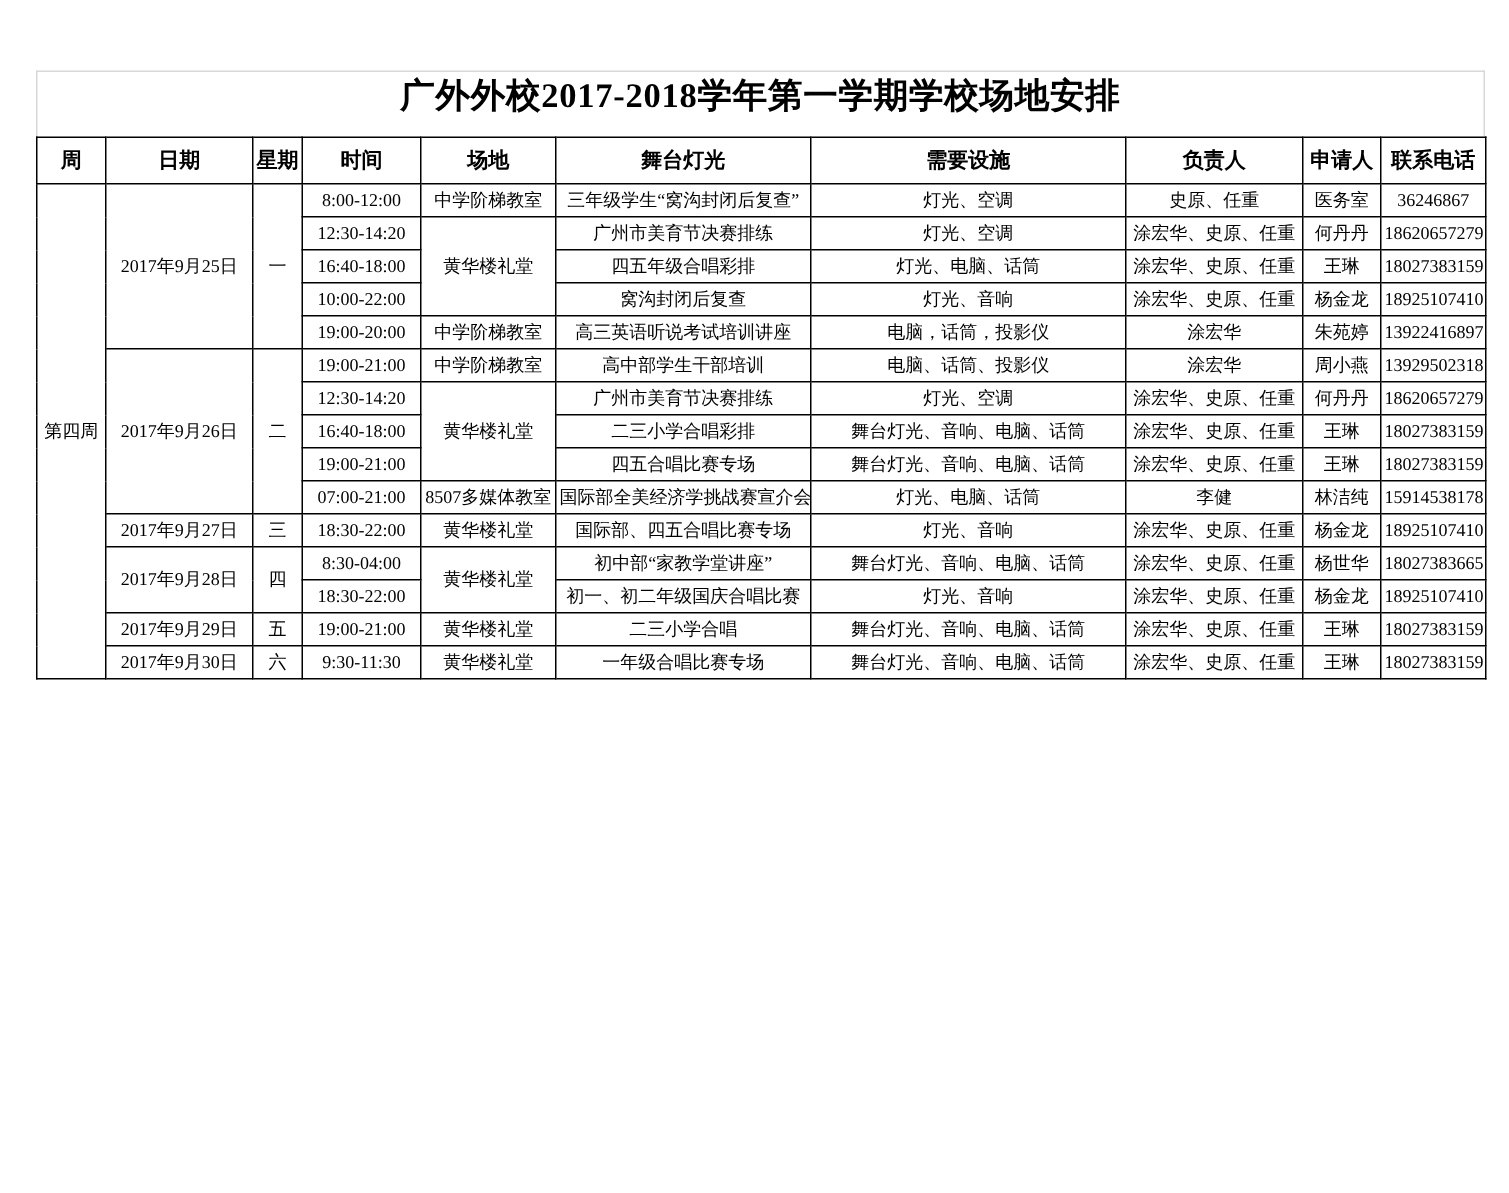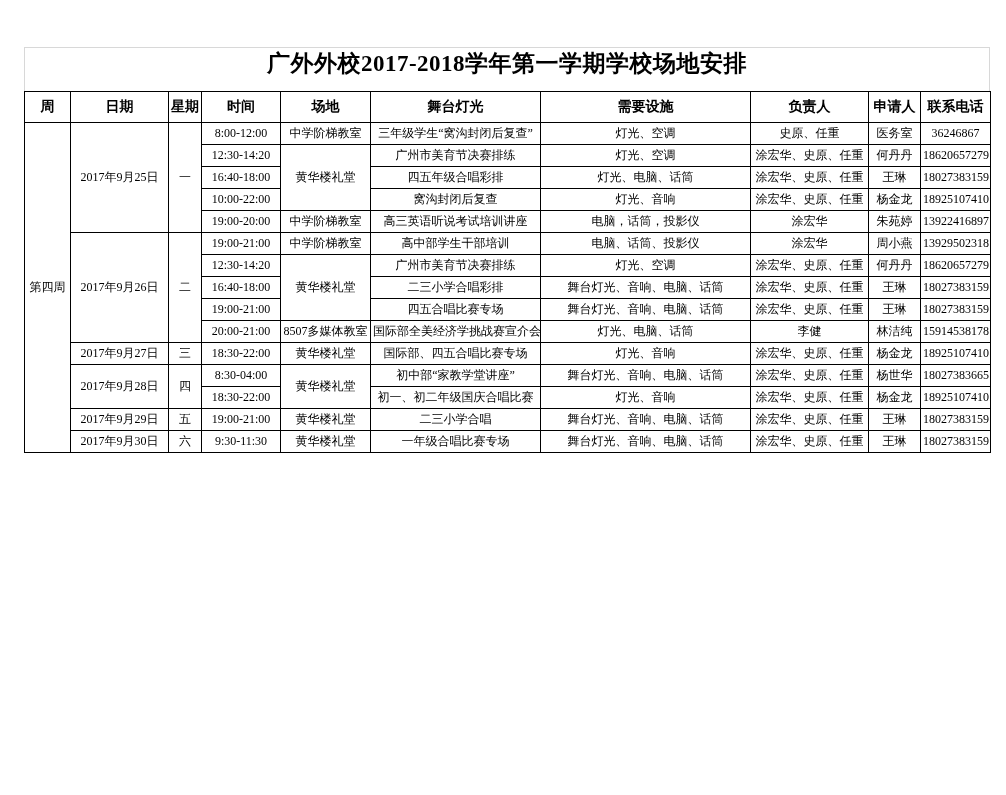--- a/index.html
+++ b/index.html
@@ -137,21 +137,21 @@
         </tr>
         <tr>
           <td class="cell-time">19:00-21:00</td>
           <td class="cell-activity">四五合唱比赛专场</td>
           <td class="cell-facilities">舞台灯光、音响、电脑、话筒</td>
           <td class="cell-responsible">涂宏华、史原、任重</td>
           <td class="cell-applicant">王琳</td>
           <td class="cell-phone">18027383159</td>
         </tr>
         <tr>
-          <td class="cell-time">20:00-21:00</td>
+          <td class="cell-time">07:00-21:00</td>
           <td class="cell-venue">8507多媒体教室</td>
           <td class="cell-activity">国际部全美经济学挑战赛宣介会</td>
           <td class="cell-facilities">灯光、电脑、话筒</td>
           <td class="cell-responsible">李健</td>
           <td class="cell-applicant">林洁纯</td>
           <td class="cell-phone">15914538178</td>
         </tr>
         <tr>
           <td class="cell-date">2017年9月27日</td>
           <td class="cell-weekday">三</td>

